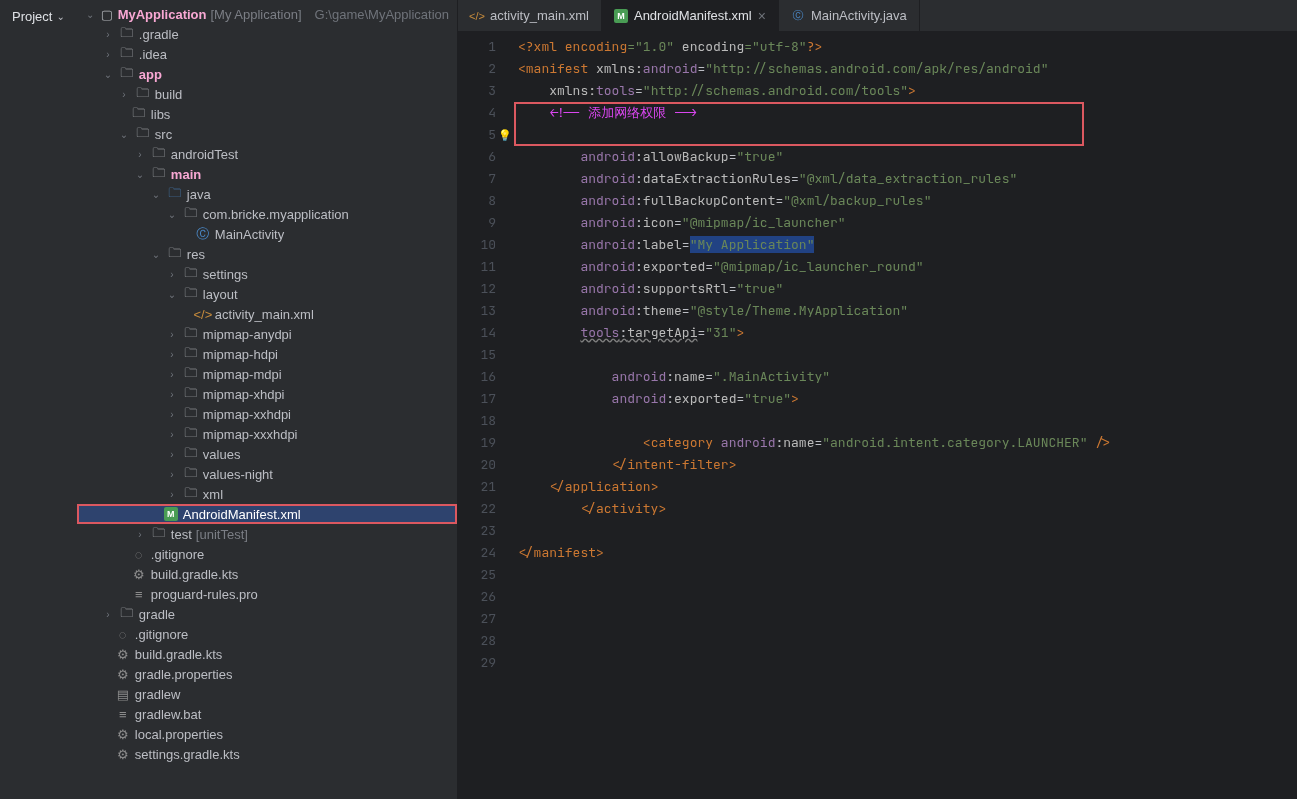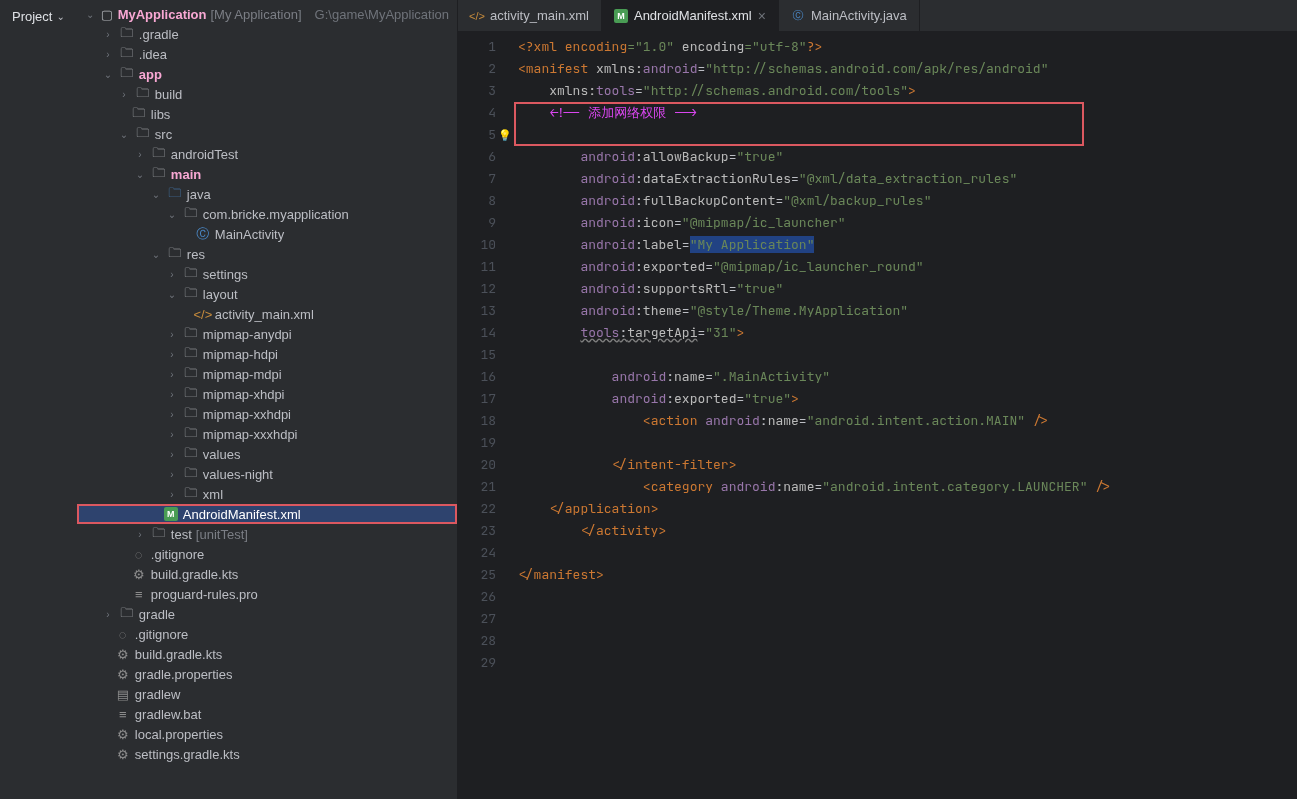--- a/index.html
+++ b/index.html
@@ -463,24 +463,23 @@
       <div class="code-line">        <span class="s-ns">android</span><span class="s-punct">:</span><span class="s-attr">fullBackupContent</span><span class="s-punct">=</span><span class="s-str">"@xml/backup_rules"</span></div>
       <div class="code-line">        <span class="s-ns">android</span><span class="s-punct">:</span><span class="s-attr">icon</span><span class="s-punct">=</span><span class="s-str">"@mipmap/ic_launcher"</span></div>
       <div class="code-line">        <span class="s-ns">android</span><span class="s-punct">:</span><span class="s-attr">label</span><span class="s-punct">=</span><span class="s-str s-hl">"My Application"</span></div>
       <div class="code-line">        <span class="s-ns">android</span><span class="s-punct">:</span><span class="s-attr">exported</span><span class="s-punct">=</span><span class="s-str">"@mipmap/ic_launcher_round"</span></div>
       <div class="code-line">        <span class="s-ns">android</span><span class="s-punct">:</span><span class="s-attr">supportsRtl</span><span class="s-punct">=</span><span class="s-str">"true"</span></div>
       <div class="code-line">        <span class="s-ns">android</span><span class="s-punct">:</span><span class="s-attr">theme</span><span class="s-punct">=</span><span class="s-str">"@style/Theme.MyApplication"</span></div>
       <div class="code-line">        <span class="s-ns s-underline">tools</span><span class="s-punct s-underline">:</span><span class="s-attr s-underline">targetApi</span><span class="s-punct">=</span><span class="s-str">"31"</span><span class="s-tag">&gt;</span></div>
       <div class="code-line"></div>
       <div class="code-line">            <span class="s-ns">android</span><span class="s-punct">:</span><span class="s-attr">name</span><span class="s-punct">=</span><span class="s-str">".MainActivity"</span></div>
       <div class="code-line">            <span class="s-ns">android</span><span class="s-punct">:</span><span class="s-attr">exported</span><span class="s-punct">=</span><span class="s-str">"true"</span><span class="s-tag">&gt;</span></div>
-      <div class="code-line">                <span class="s-tag">&lt;</span><span class="s-tag">action </span><span class="s-ns">android</span><span class="s-punct">:</span><span class="s-attr">name</span><span class="s-punct">=</span><span class="s-str">"android.intent.action.MAIN"</span><span class="s-tag"> /&gt;</span></div>
       <div class="code-line"></div>
+      <div class="code-line">                <span class="s-tag">&lt;</span><span class="s-tag">category </span><span class="s-ns">android</span><span class="s-punct">:</span><span class="s-attr">name</span><span class="s-punct">=</span><span class="s-str">"android.intent.category.LAUNCHER"</span><span class="s-tag"> /&gt;</span></div>
       <div class="code-line">            <span class="s-tag">&lt;/</span><span class="s-tag">intent-filter</span><span class="s-tag">&gt;</span></div>
-      <div class="code-line">                <span class="s-tag">&lt;</span><span class="s-tag">category </span><span class="s-ns">android</span><span class="s-punct">:</span><span class="s-attr">name</span><span class="s-punct">=</span><span class="s-str">"android.intent.category.LAUNCHER"</span><span class="s-tag"> /&gt;</span></div>
       <div class="code-line">    <span class="s-tag">&lt;/</span><span class="s-tag">application</span><span class="s-tag">&gt;</span></div>
       <div class="code-line">        <span class="s-tag">&lt;/</span><span class="s-tag">activity</span><span class="s-tag">&gt;</span></div>
       <div class="code-line"></div>
       <div class="code-line"><span class="s-tag">&lt;/</span><span class="s-tag">manifest</span><span class="s-tag">&gt;</span></div>
     </div>
   </div>
 </div>
 </div>
 
 </body></html>

